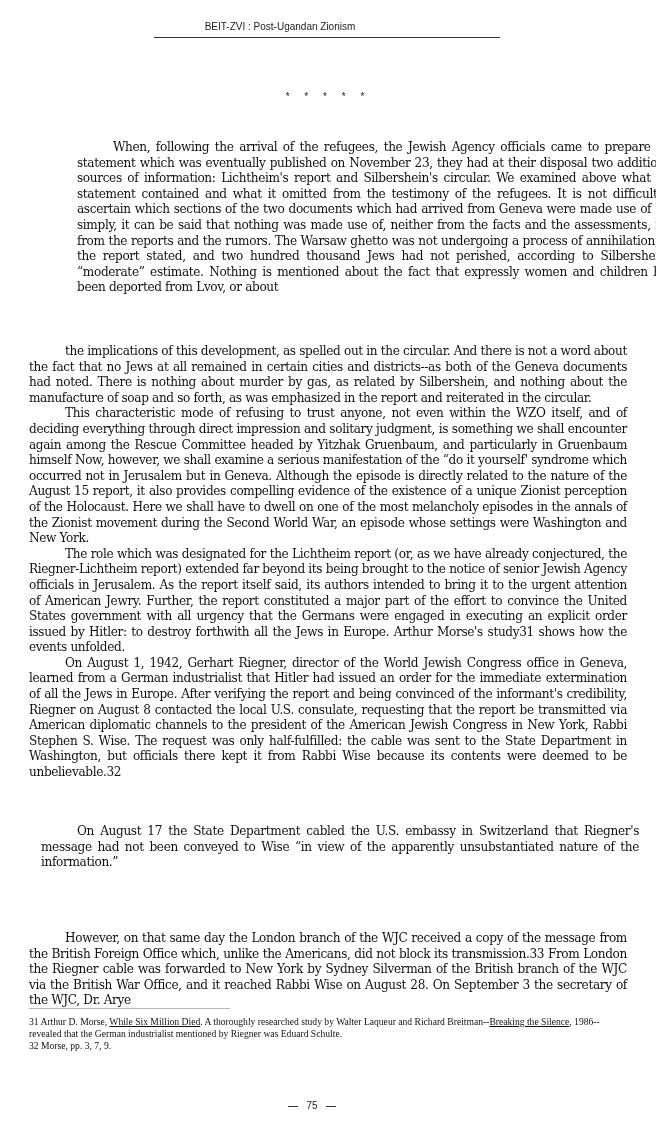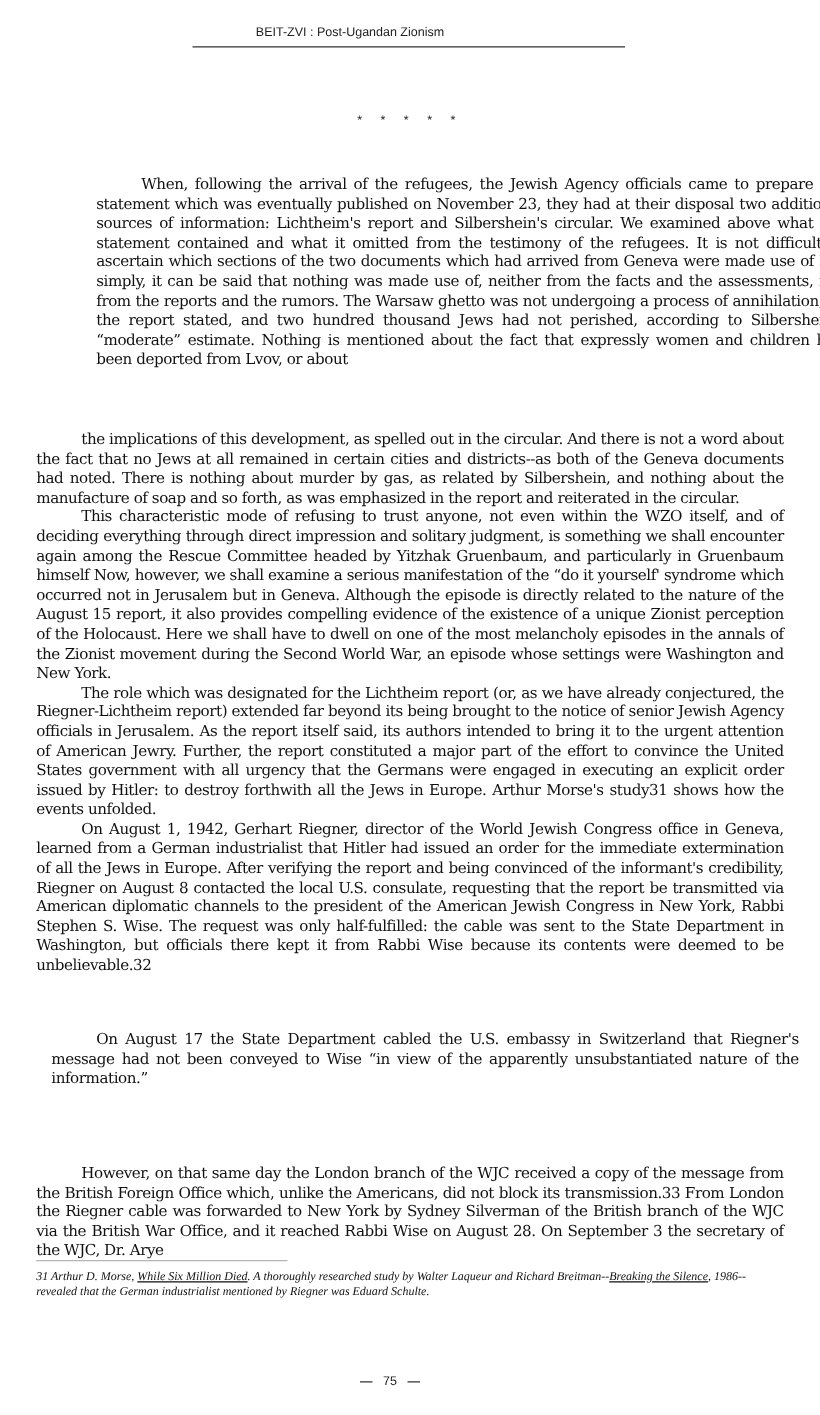--- a/index.html
+++ b/index.html
@@ -75,21 +75,21 @@
     .footnotes {
       position: absolute;
       top: 1016px;
       left: 29px;
       width: 600px;
       font-family: "Liberation Serif", serif;
       font-size: 9.6px;
       line-height: 12.2px;
       color: #111;
     }
-    .footnotes div { margin: 0; font-style: italic; }
+    .footnotes div { margin: 0; }
     .footnotes u { text-decoration: underline; }
     .page-number {
       position: absolute;
       top: 1100px;
       left: 0;
       width: 624px;
       text-align: center;
       font-family: "Liberation Sans", sans-serif;
       font-size: 10px;
       color: #222;
@@ -126,17 +126,18 @@
 </div>
 
 <div class="body-text block-4">
   <p>However, on that same day the London branch of the WJC received a copy of the message from the British Foreign Office which, unlike the Americans, did not block its transmission.33 From London the Riegner cable was forwarded to New York by Sydney Silverman of the British branch of the WJC via the British War Office, and it reached Rabbi Wise on August 28. On September 3 the secretary of the WJC, Dr. Arye</p>
 </div>
 
 <div class="fn-rule"></div>
 
 <div class="footnotes">
   <div><span>31</span> <span>Arthur D. Morse,</span> <u>While Six Million Died</u><span>. A thoroughly researched study by Walter Laqueur and Richard Breitman--</span><u>Breaking the Silence</u><span>, 1986-- revealed that the German industrialist mentioned by Riegner was Eduard Schulte.</span></div>
+  <div>32 Morse, pp. 3, 7, 9.</div>
 </div>
 
 <div class="page-number">
   <span class="dash"></span><span>75</span><span class="dash"></span>
 </div>
 
 </body></html>

